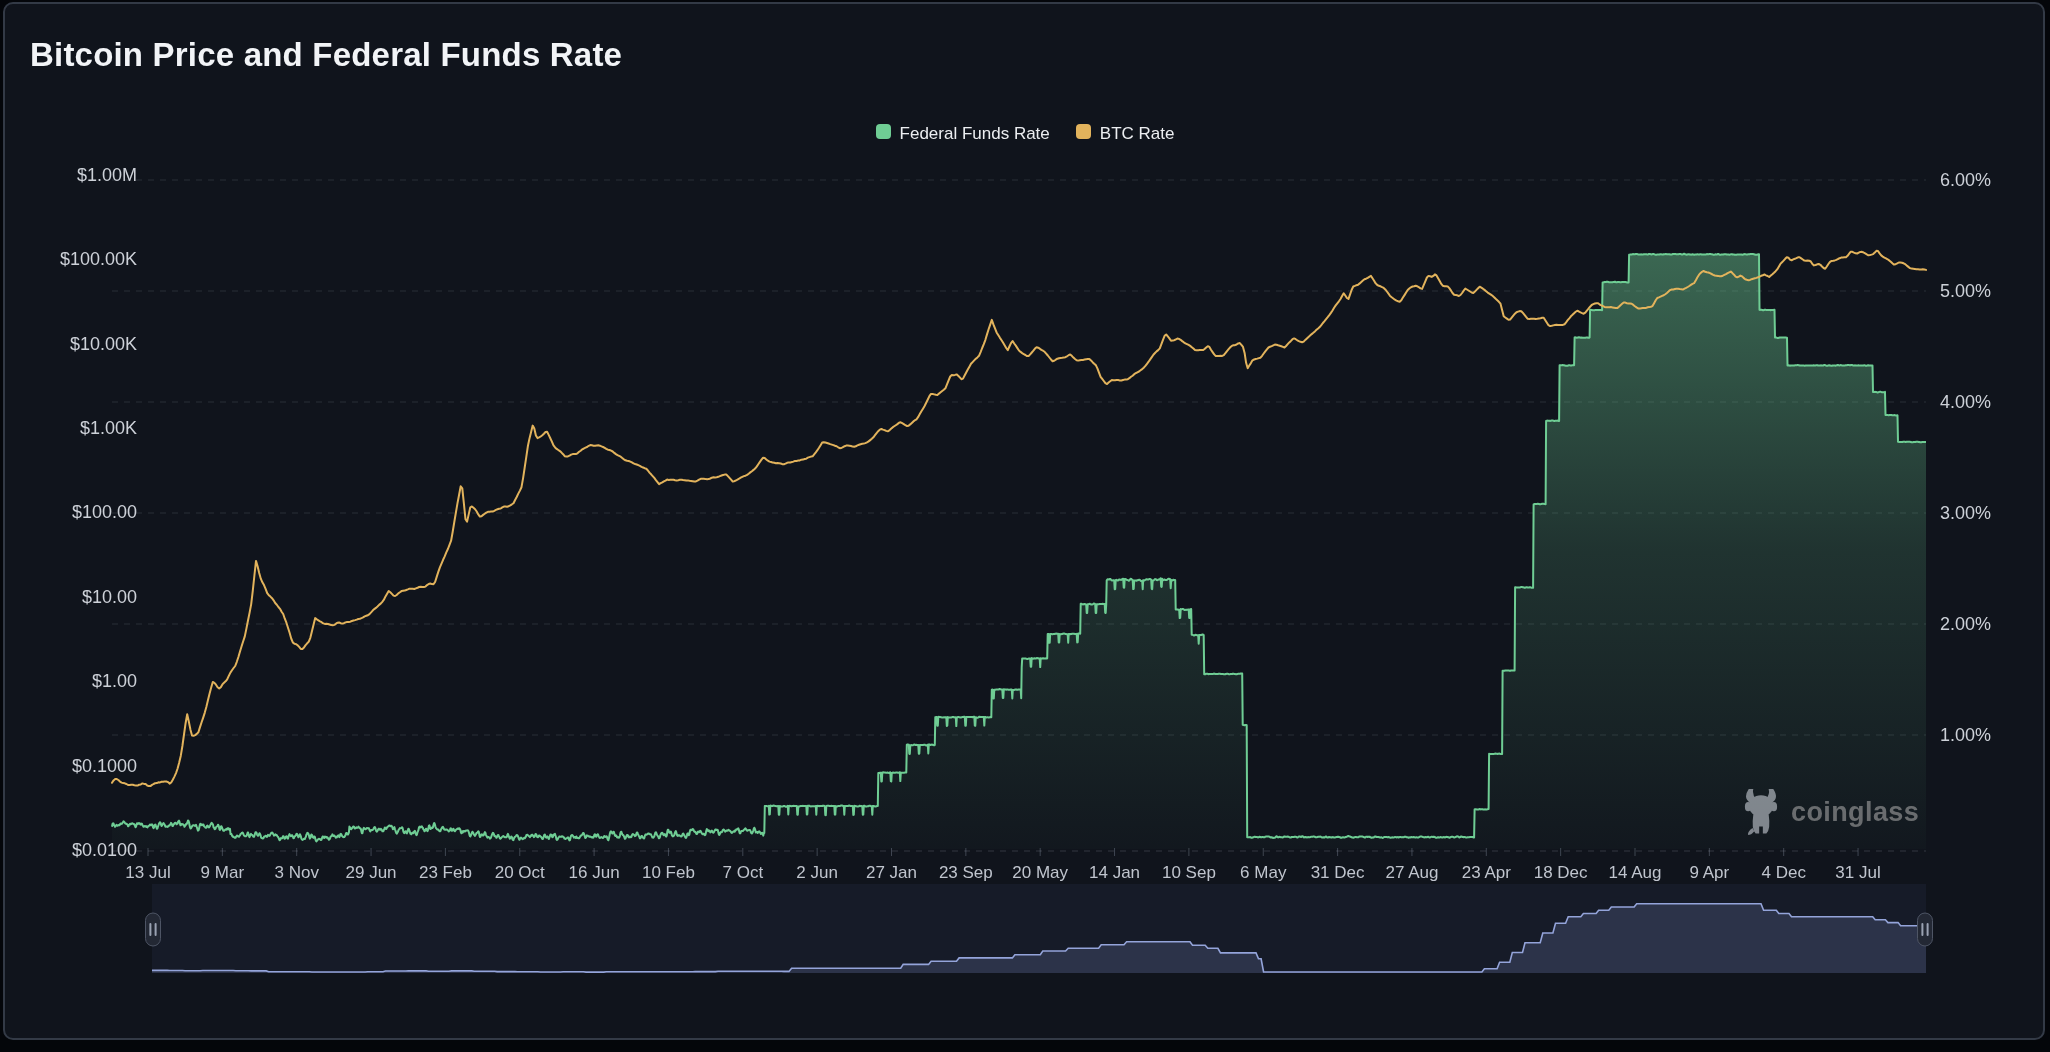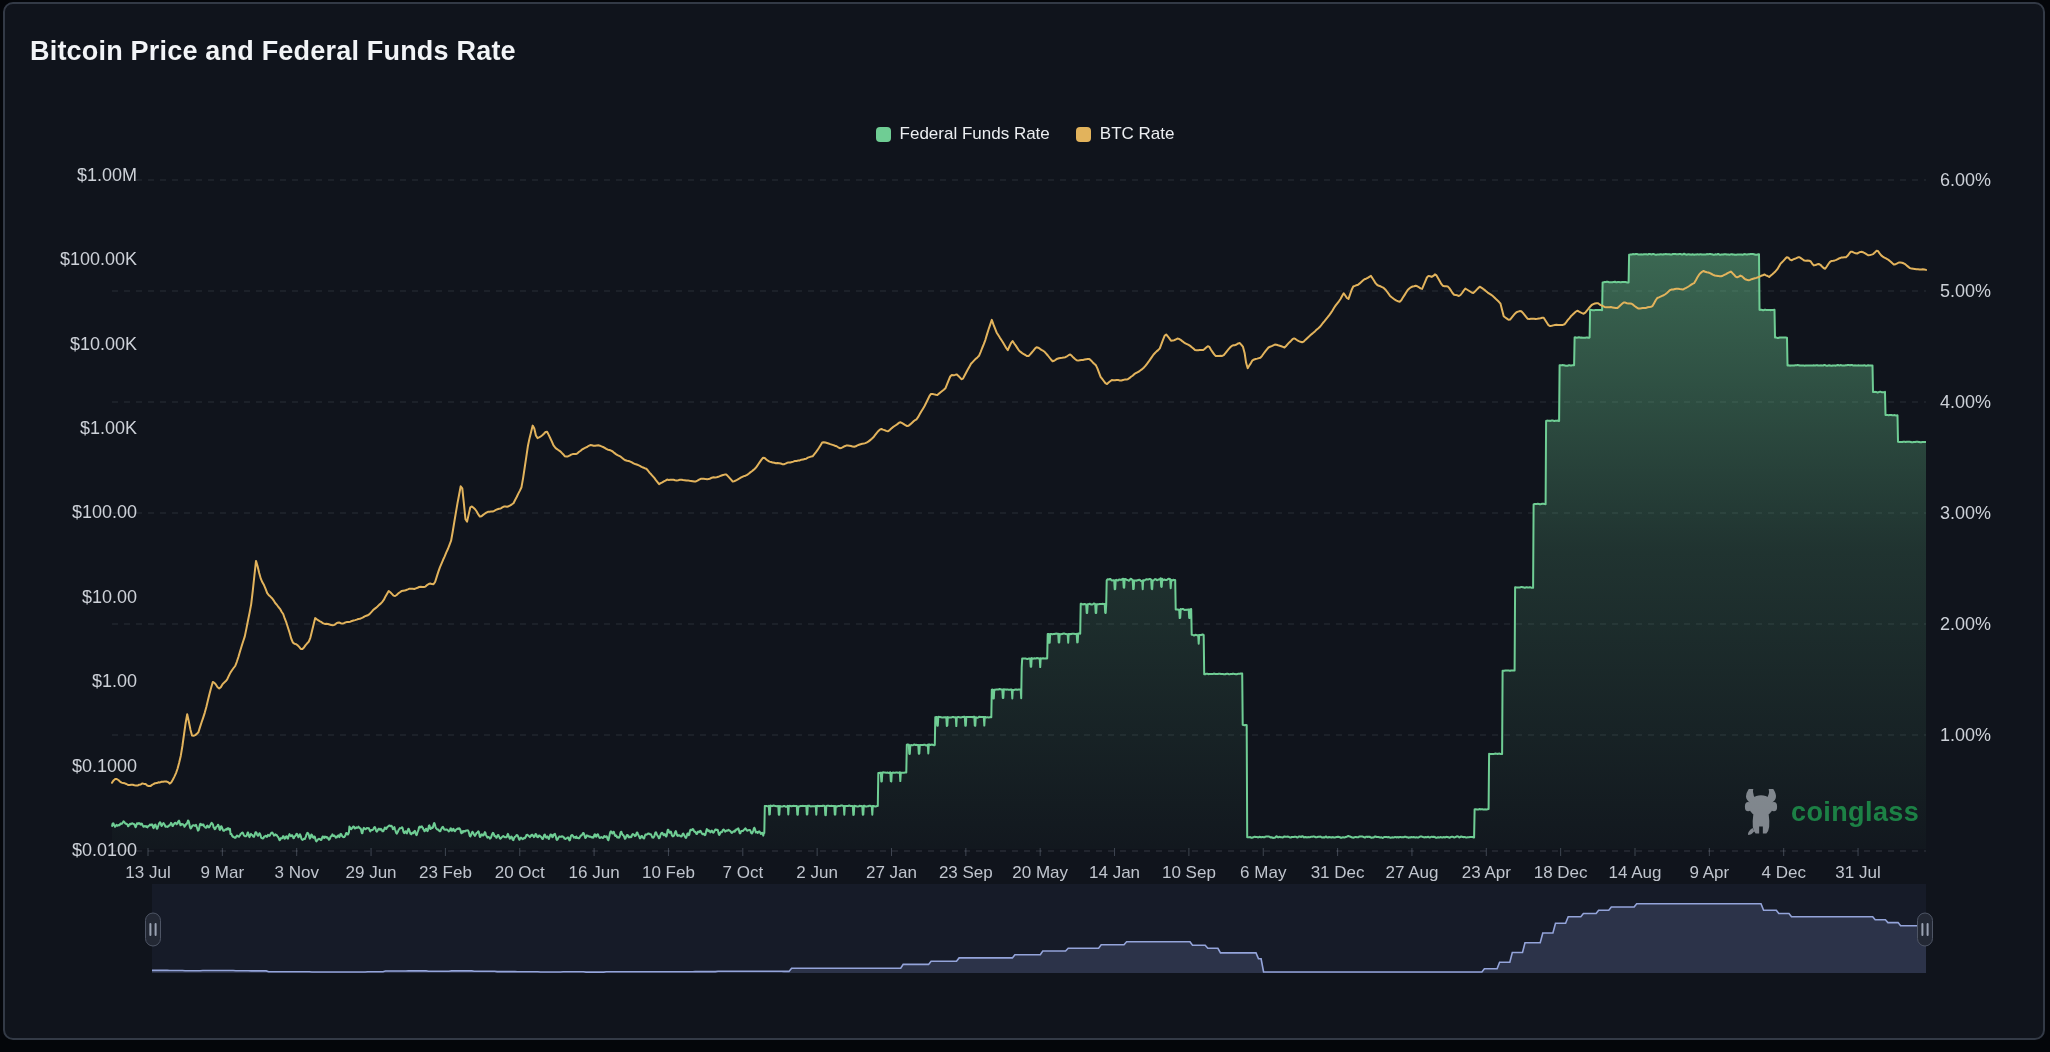--- a/index.html
+++ b/index.html
@@ -1,27 +1,27 @@
 <!DOCTYPE html>
 <html><head>
 <meta charset="utf-8">
 <style>
   html,body{margin:0;padding:0;background:#04060A;width:2050px;height:1052px;overflow:hidden;
     font-family:"Liberation Sans", sans-serif;}
   .card{position:absolute;left:3px;top:2px;width:2042px;height:1038px;background:#10141C;
     border:2px solid #333A46;border-radius:10px;box-sizing:border-box;}
-  .title{position:absolute;left:30px;top:36px;font-size:27px;font-weight:bold;color:#F2F4F7;letter-spacing:.2px;}
+  .title{position:absolute;left:30px;top:36px;font-size:33px;font-weight:bold;color:#F2F4F7;letter-spacing:.2px;}
   .legend{position:absolute;left:0;right:0;top:124px;display:flex;justify-content:center;gap:26px;}
-  .legend-item{display:flex;align-items:center;gap:9px;cursor:pointer;}
+  .legend-item{display:flex;gap:9px;cursor:pointer;}
   .swatch{width:15px;height:15px;border-radius:4px;flex:none;}
   .legend-label{font-size:17px;color:#ECEEF1;}
   svg.chart{position:absolute;left:0;top:0;}
   svg text{font-family:"Liberation Sans", sans-serif;}
   .watermark{position:absolute;left:1741px;top:789px;display:flex;align-items:center;gap:10px;opacity:.6;}
-  .watermark-text{font-size:27px;font-weight:bold;color:#22c55e;letter-spacing:.4px;}
+  .watermark-text{font-size:27px;font-weight:bold;color:#a3a3a3;letter-spacing:.4px;}
 </style>
 </head>
 <body>
 
 <div class="card"></div>
 
 <svg class="chart" width="2050" height="1052" viewBox="0 0 2050 1052">
   <defs>
     <linearGradient id="greenFill" x1="0" y1="180" x2="0" y2="849" gradientUnits="userSpaceOnUse">
       <stop offset="0" stop-color="#6FCD94" stop-opacity="0.52"></stop>

